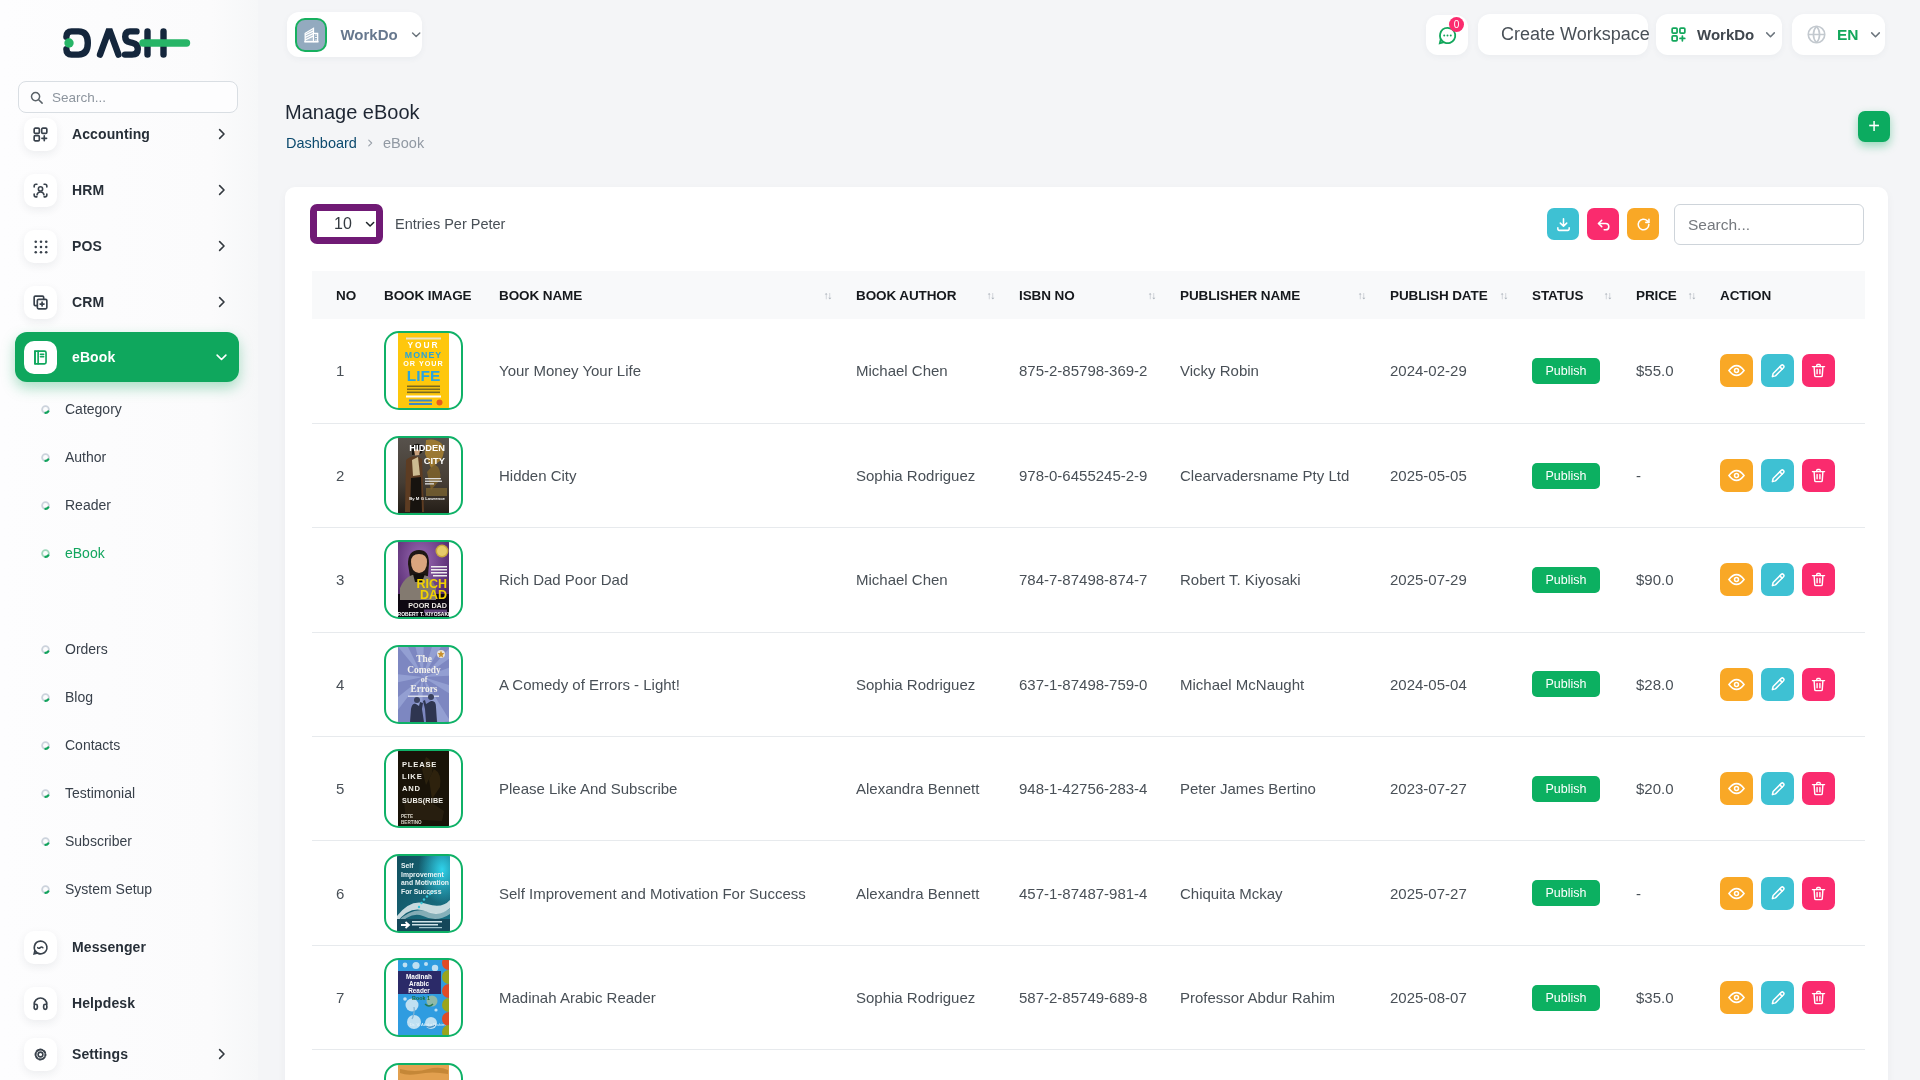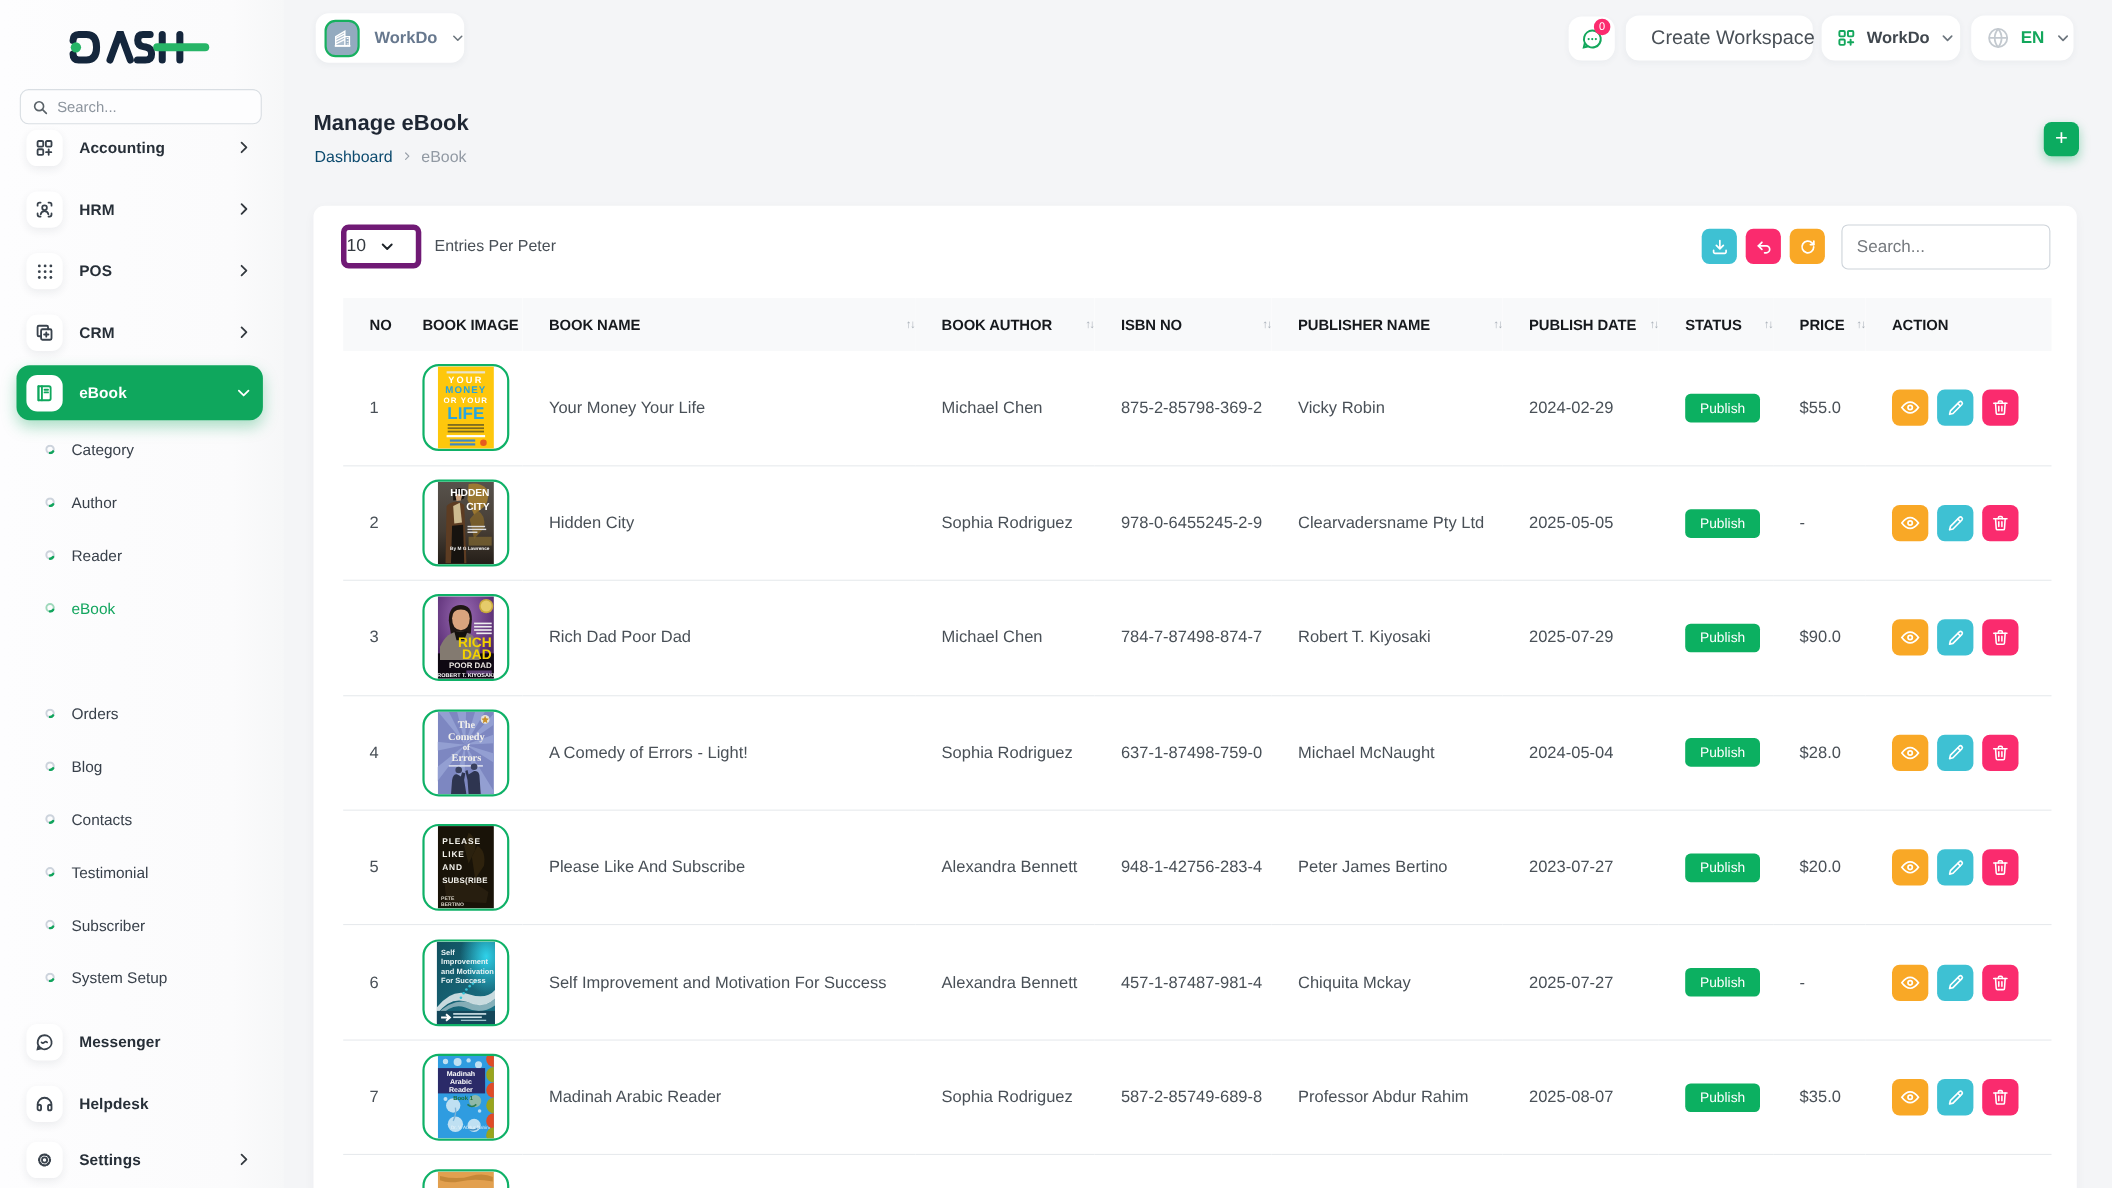--- a/index.html
+++ b/index.html
@@ -24,31 +24,31 @@
   .mactive .micon { box-shadow:none; }
   .mactive .mlabel { color:#fff; }
   .sub { position:absolute; left:0; width:258px; height:48px; }
   .subbullet { position:absolute; left:41px; top:50%; transform:translateY(-50%); }
   .sublabel { position:absolute; left:65px; top:50%; transform:translateY(-50%);
     font-size:14px; color:#39414b; }
   
   .pill { position:absolute; background:#fff; border-radius:12px;
     box-shadow:0 2px 6px rgba(60,70,90,.05); display:flex; align-items:center; }
   
-  #title { position:absolute; left:285px; top:101px; font-size:20px; font-weight:700; color:#1e2633; }
+  #title { position:absolute; left:285px; top:101px; font-size:20px; font-weight:400; color:#1e2633; }
   #crumbs { position:absolute; left:286px; top:135px; font-size:14.5px; color:#9199a3; }
   #crumbs .green { color:#0c4a6e; }
   #addbtn { position:absolute; left:1858px; top:111px; width:32px; height:31px;
     background:#0cab60; border-radius:7px; color:#fff; font-size:20px;
     display:flex; align-items:center; justify-content:center; box-shadow:0 4px 10px rgba(12,171,96,.4); }
   #card { position:absolute; left:285px; top:187px; width:1603px; height:1010px;
     background:#fff; border-radius:10px; box-shadow:0 3px 10px rgba(50,60,80,.04); }
   #pagesel { position:absolute; left:25px; top:17px; width:73px; height:40px;
-    border:5px solid #701a75; border-radius:7px; display:flex; align-items:center;
-    font-size:16px; color:#343a40; }
+    border:7px solid #701a75; border-radius:7px; display:flex; align-items:center;
+    font-size:16px; color:#343a40; padding-left:17px; }
   #pagesel svg { margin-left:12px; }
   #entlabel { position:absolute; left:110px; top:17px; height:40px; display:flex;
     align-items:center; font-size:14.5px; color:#495057; }
   .toolbtn { position:absolute; top:21px; width:32px; height:32px; border-radius:7px;
     display:flex; align-items:center; justify-content:center; }
   #tsearch { position:absolute; left:1389px; top:17px; width:190px; height:41px;
     border:1px solid #ced4da; border-radius:6px; display:flex; align-items:center;
     padding-left:13px; font-size:15.5px; color:#75797e; background:#fff; }
   
   table { position:absolute; left:27px; top:84px; width:1553px; border-collapse:collapse; table-layout:fixed; }

